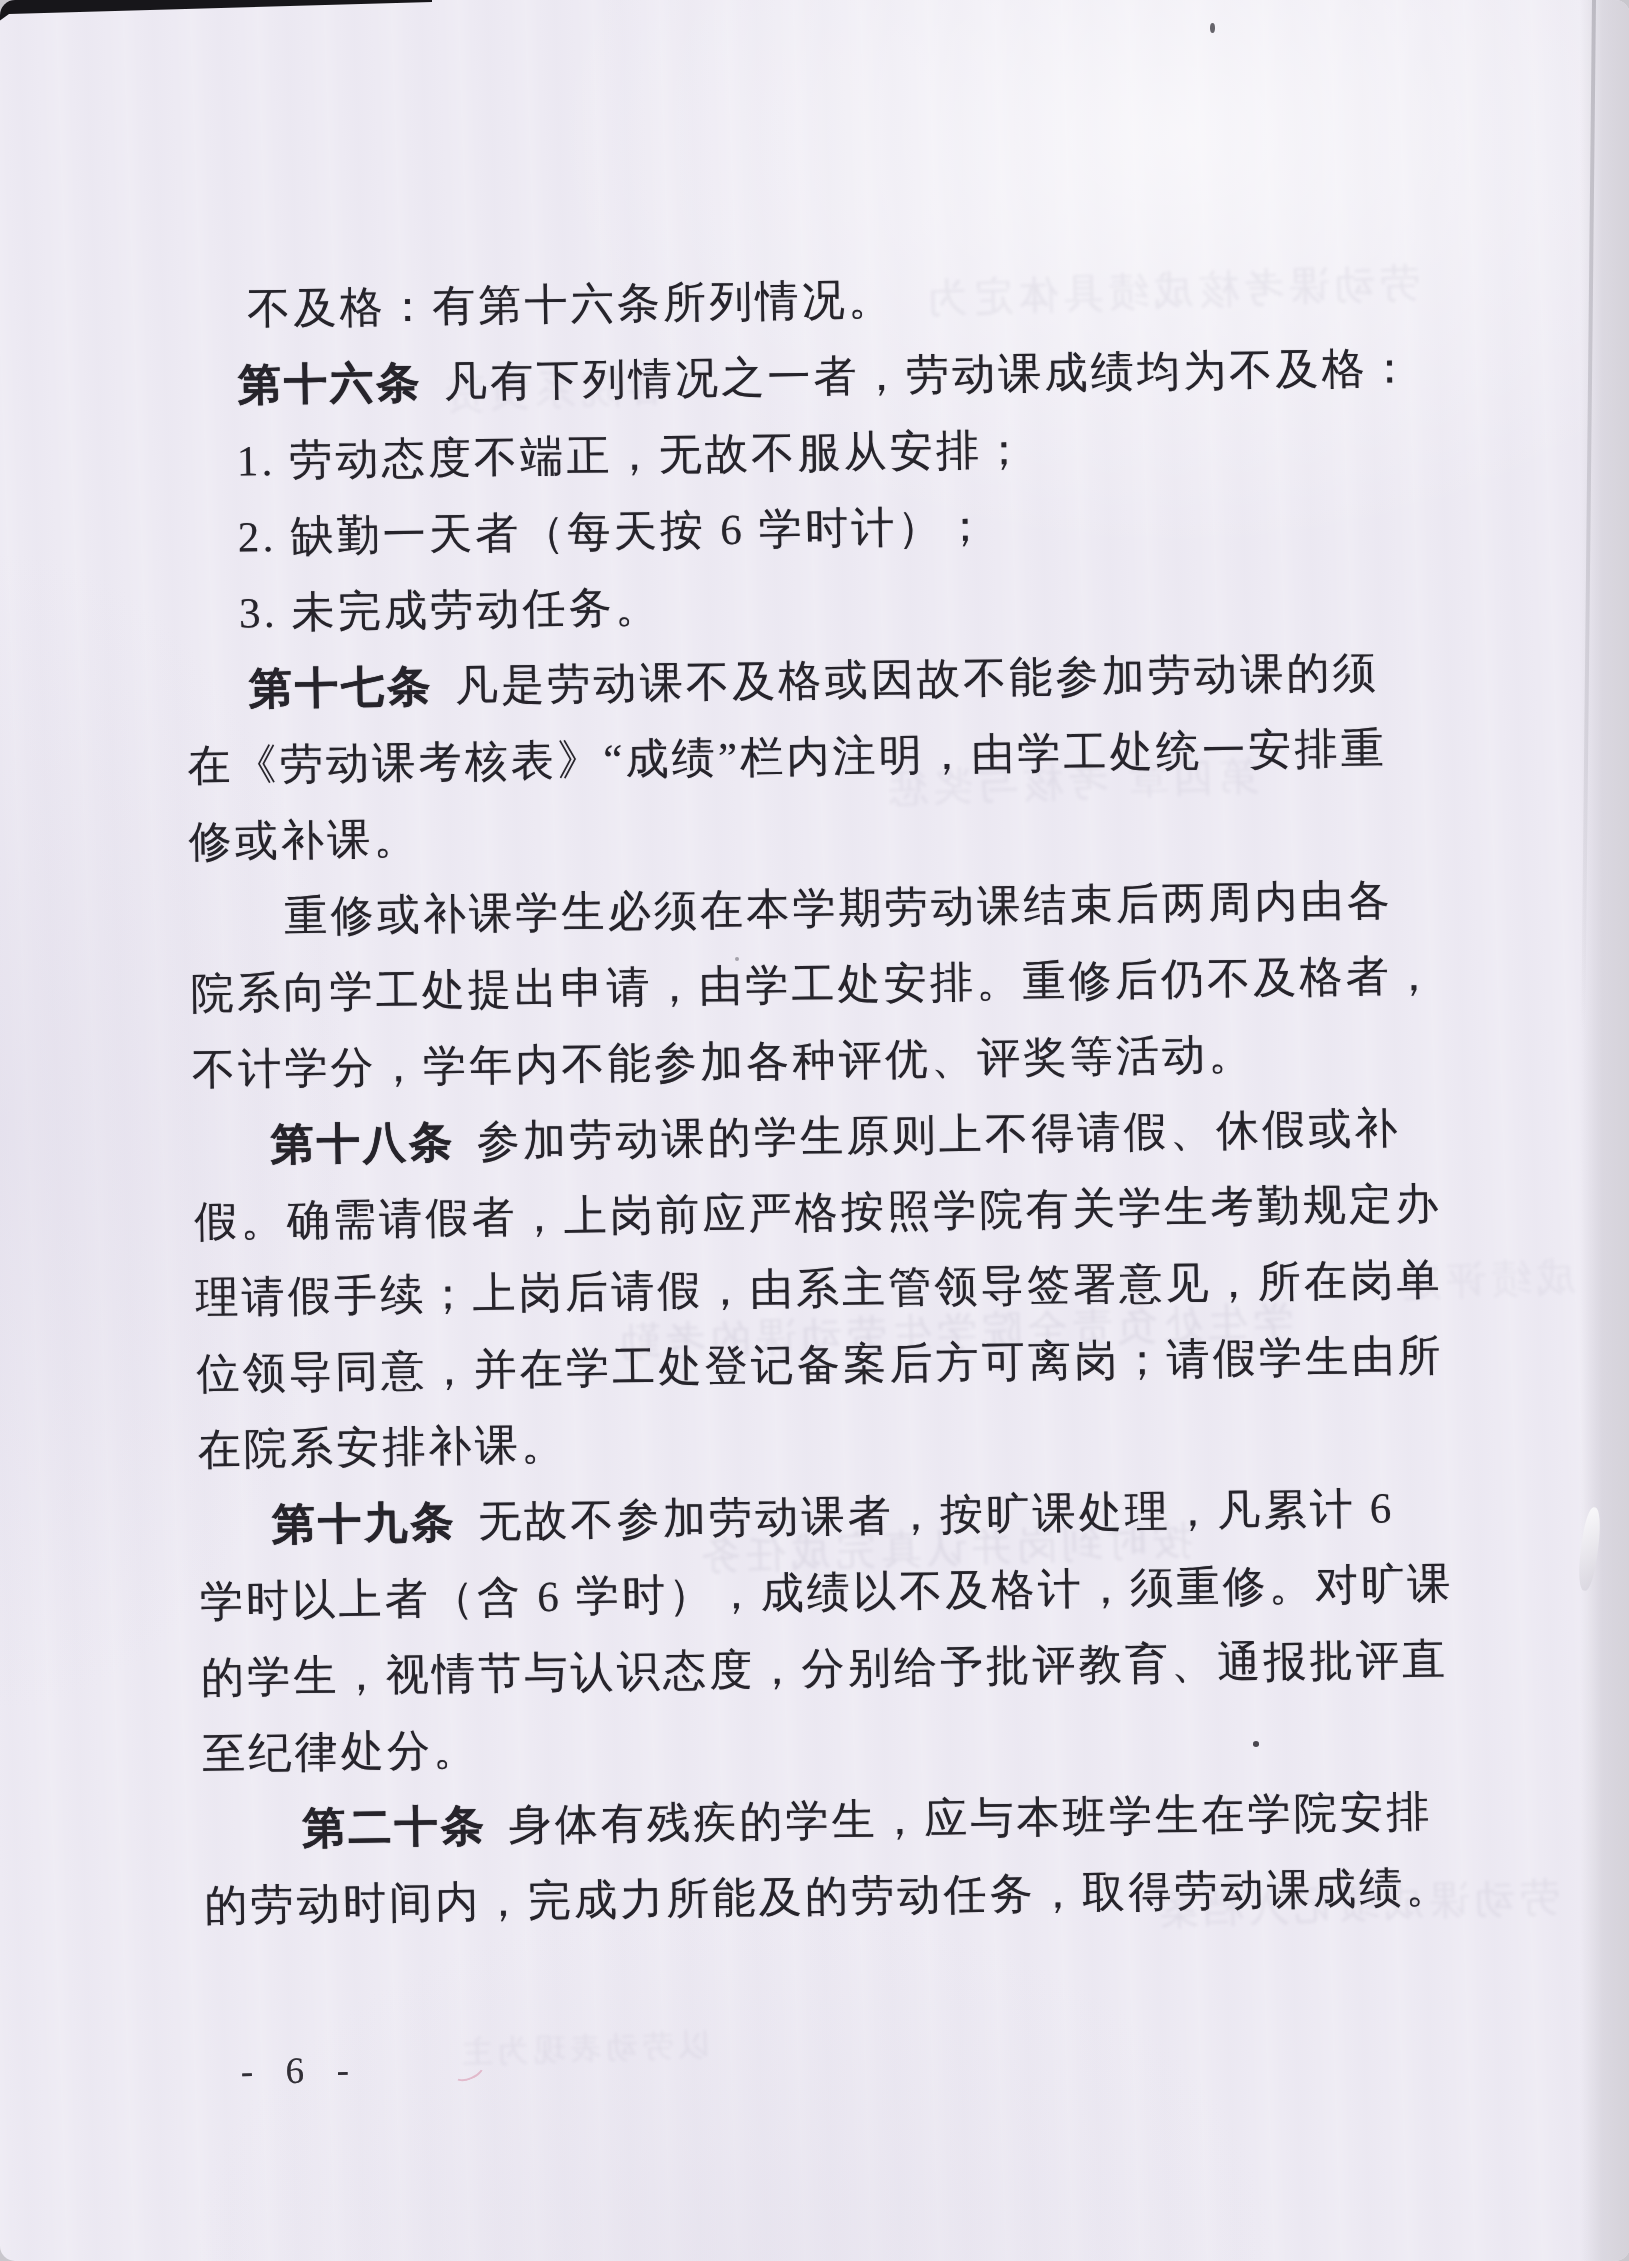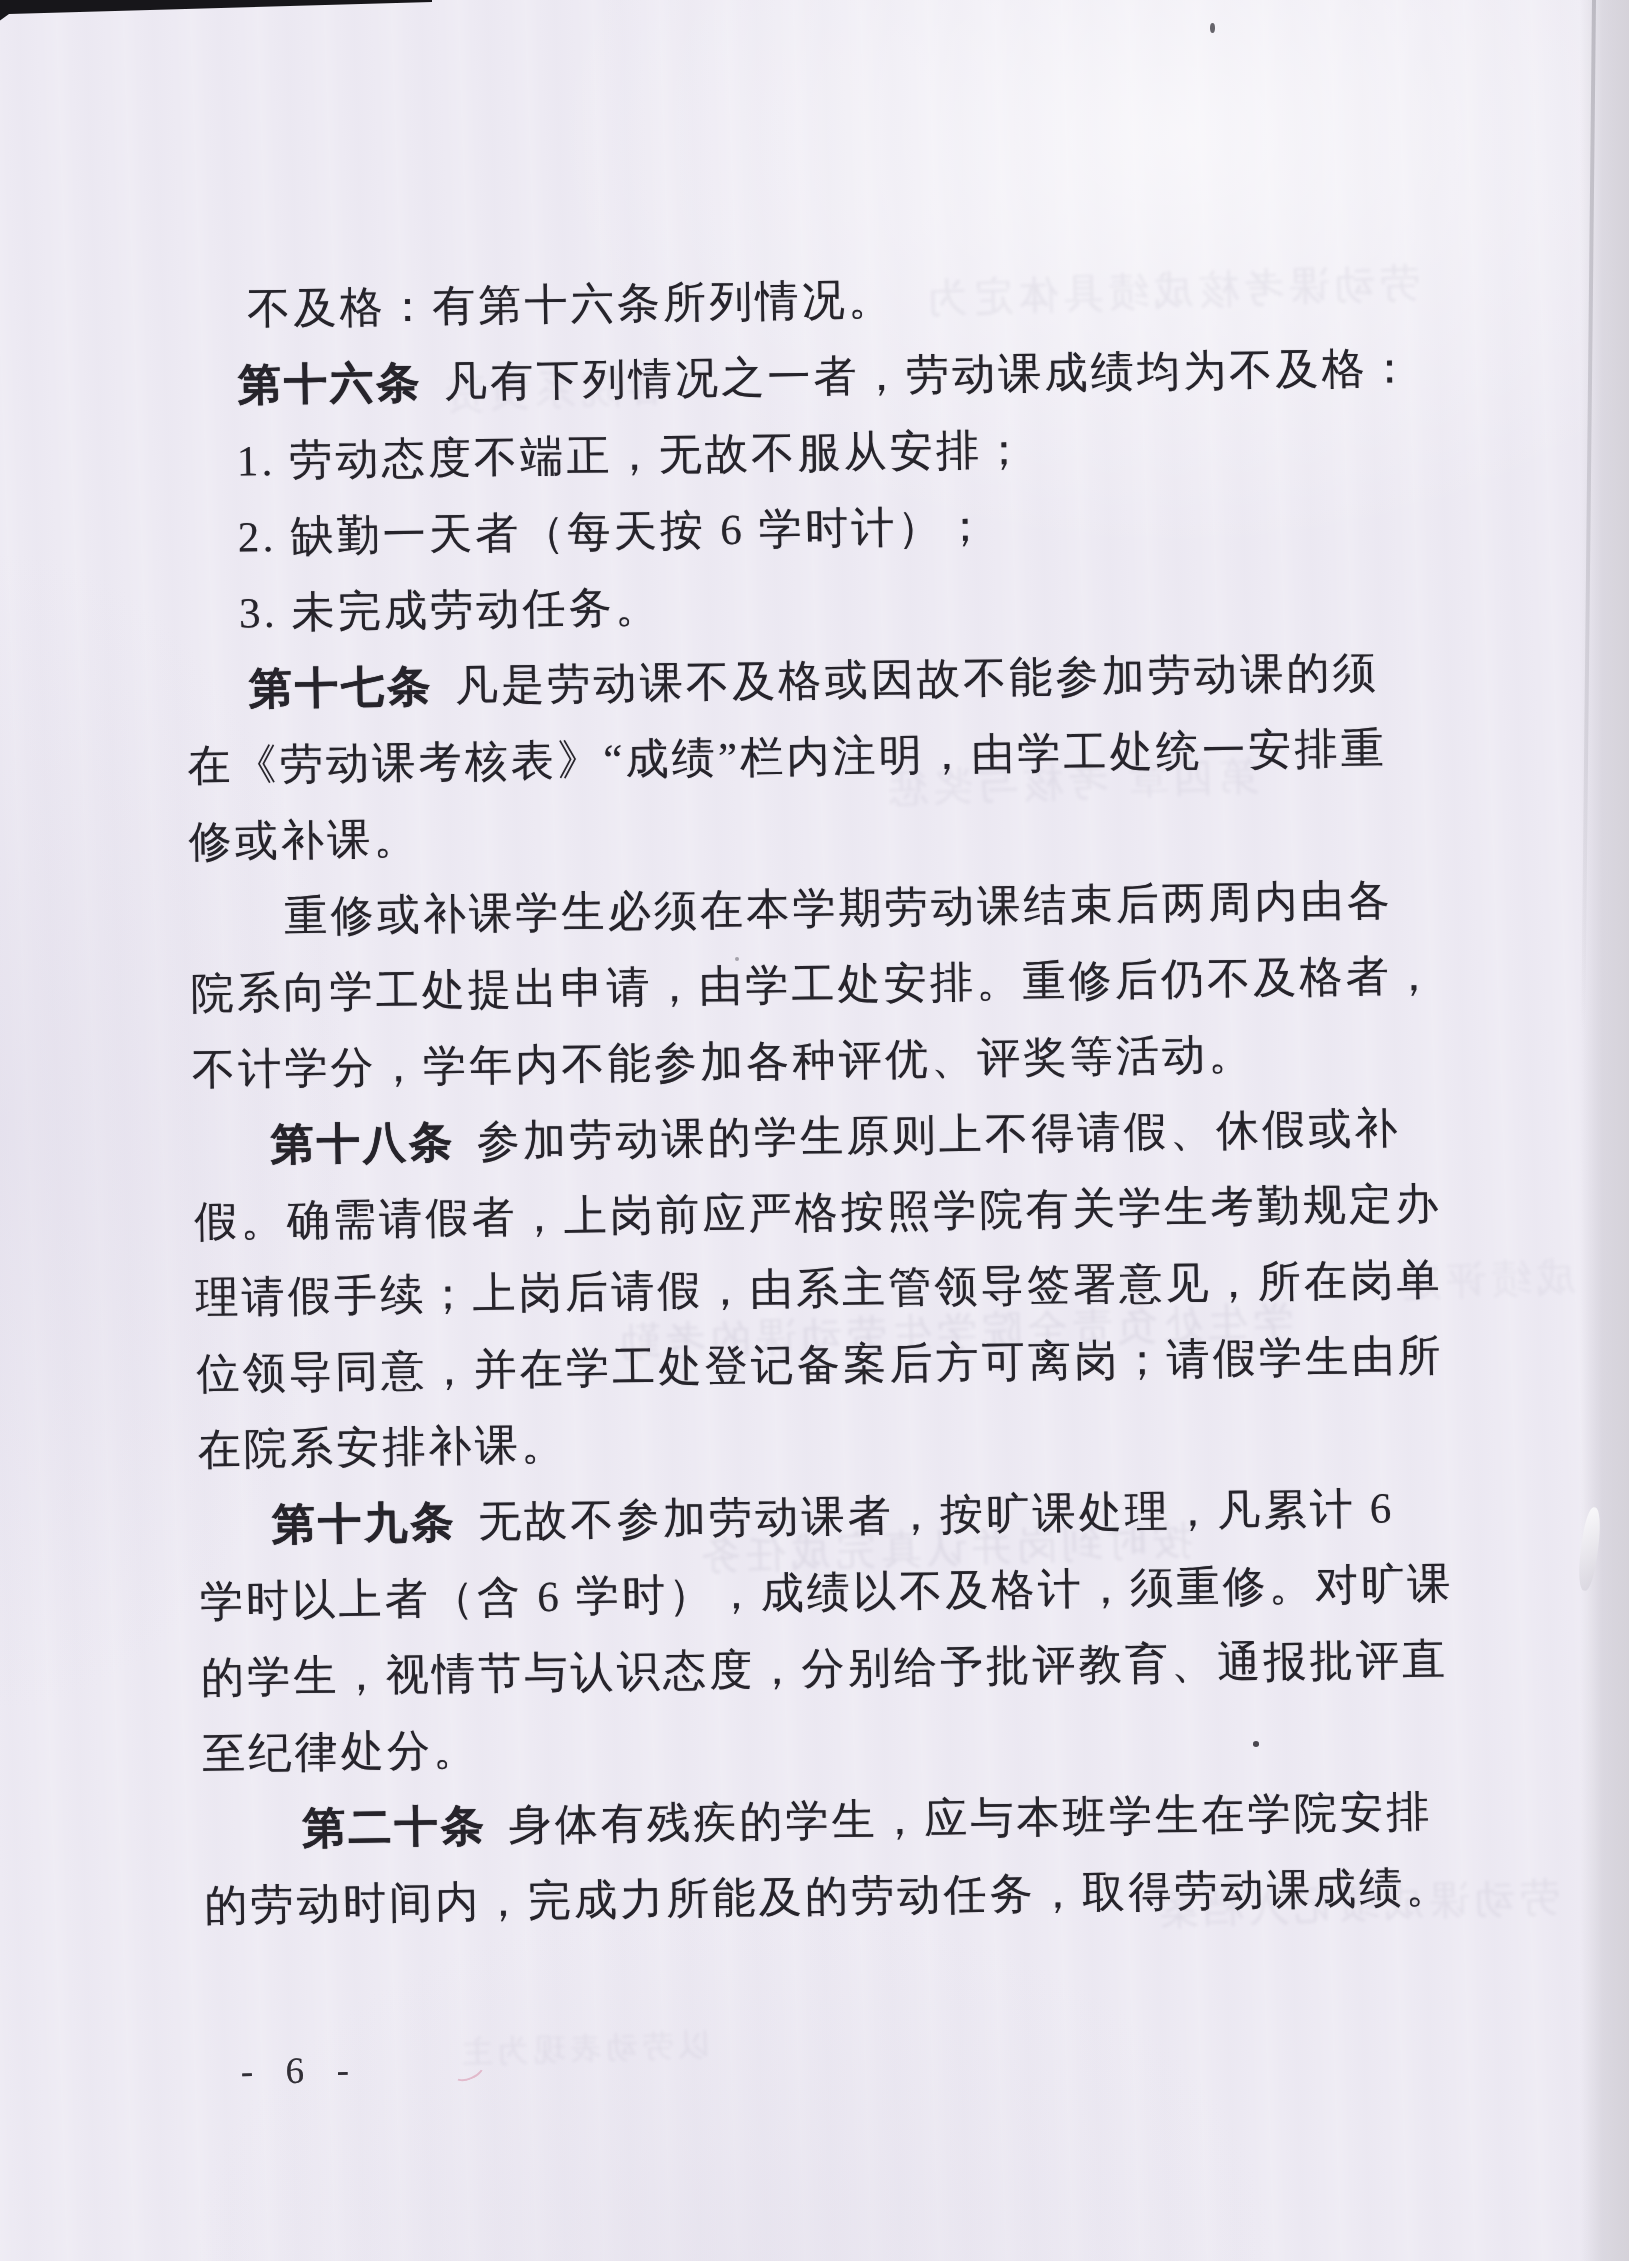--- a/index.html
+++ b/index.html
@@ -7,20 +7,21 @@
     position:relative;width:1630px;height:2261px;overflow:hidden;
     background-color:#edeaf3;
     background-image:
       radial-gradient(ellipse 967px 645px at 72% 6%, rgba(255,255,255,.6), rgba(255,255,255,0) 65%),
       radial-gradient(ellipse 580px 967px at 0% 50%, rgba(221,216,231,.45), rgba(221,216,231,0) 60%),
       radial-gradient(ellipse 774px 516px at 45% 100%, rgba(227,223,235,.5), rgba(227,223,235,0) 70%),
       repeating-linear-gradient(88deg,
         rgba(255,255,255,.14) 0px, rgba(255,255,255,0) 14px,
         rgba(224,220,233,.13) 30px, rgba(255,255,255,0) 50px, rgba(255,255,255,.10) 67px);
     font-family:"Liberation Serif","DejaVu Serif",serif;
+    border-radius:15px;
   }
   
   .rot{position:absolute;inset:0;transform:rotate(-0.85deg);transform-origin:50% 50%;}
   #text-block{position:absolute;left:193px;top:263px;width:1277px;}
   .line{
     height:76px;line-height:76px;white-space:nowrap;
     font-size:43px;letter-spacing:3.2px;color:#26242b;
     text-shadow:0 0 0.8px rgba(38,36,43,.55);
   }
   .lead{

